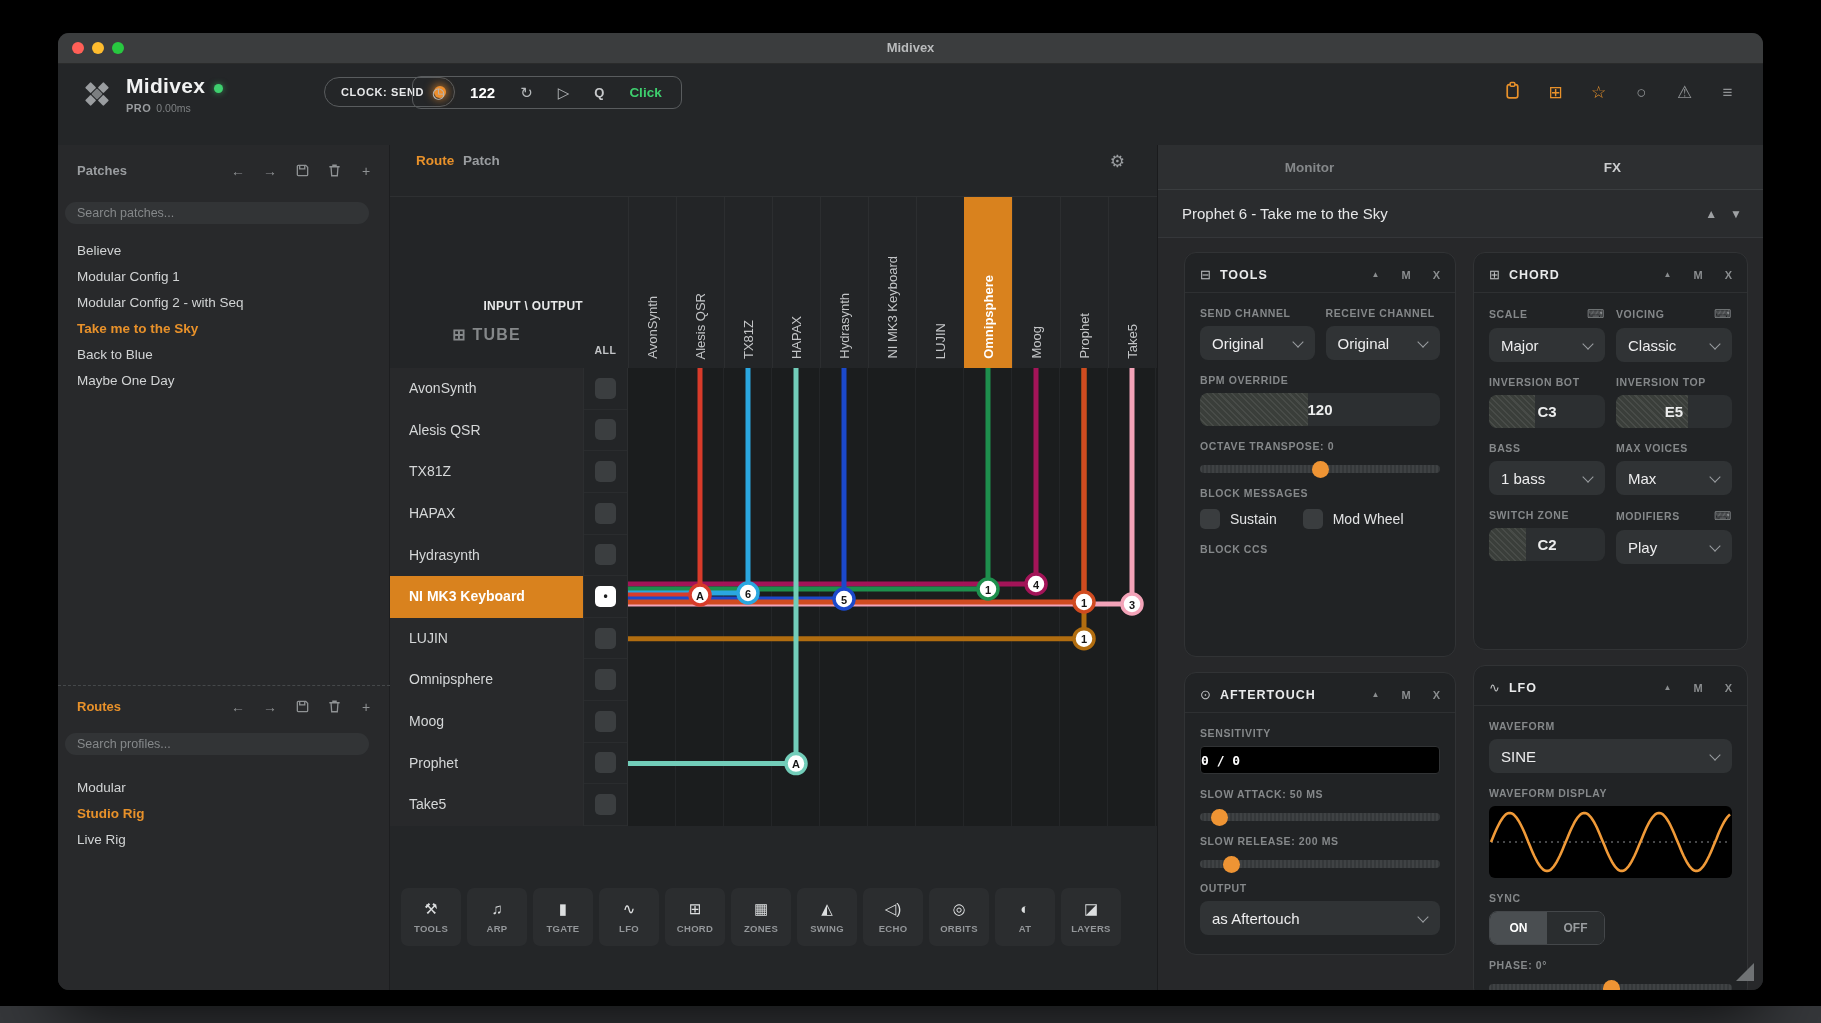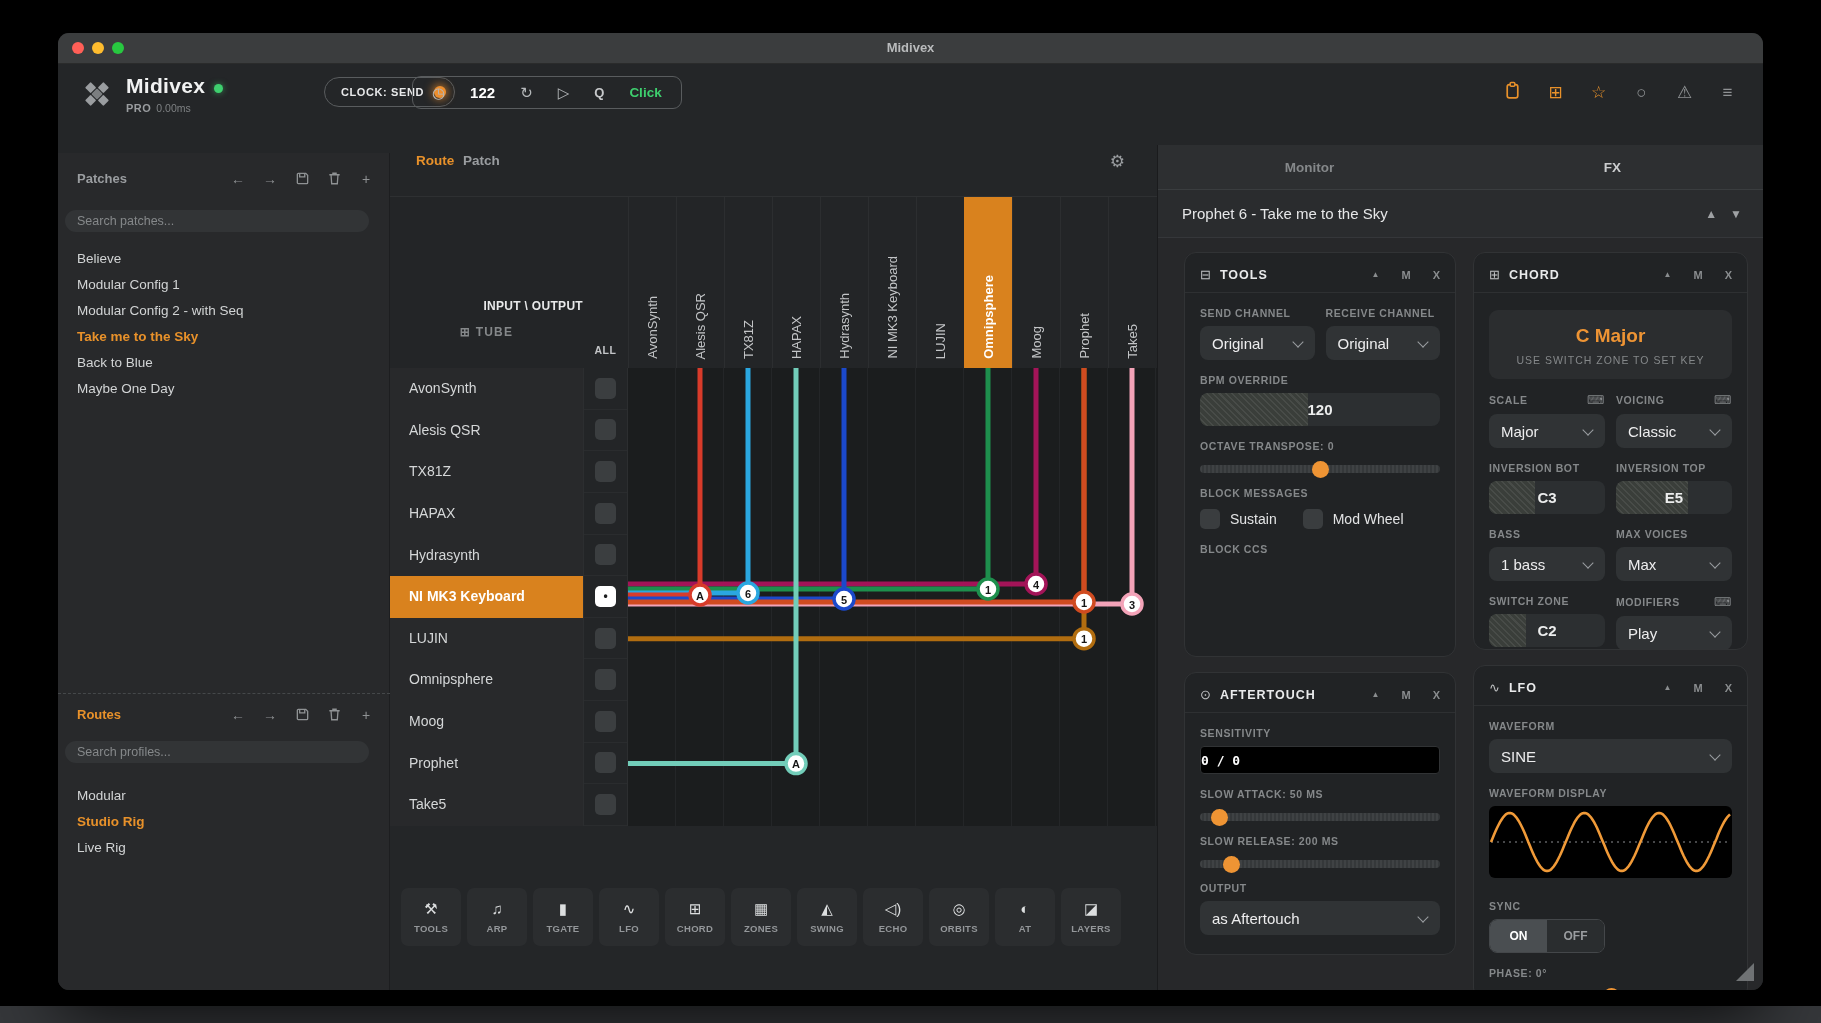--- a/index.html
+++ b/index.html
@@ -26,40 +26,40 @@
   .t-ico{color:#b5b8ba;font-size:15px}
   .t-tempo{color:#fff;font-weight:bold;font-size:15px}
   .t-q{color:#c6c8ca;font-weight:bold;font-size:13px}
   .t-click{color:#3ecf6e;font-weight:bold;font-size:13.5px}
   .hicons{position:absolute;right:26px;top:18px;display:flex;gap:24px;align-items:center}
   .hico{font-size:17px;width:19px;text-align:center;line-height:20px}
   .hico.orange{color:#e8912a}.hico.gray{color:#8f9294}
   
   .main{position:absolute;top:112px;left:0;width:1705px;height:845px}
   
-  .sidebar{position:absolute;left:0;top:8px;width:332px;height:845px;background:#28292b;border-right:1px solid #1d1e20;box-sizing:border-box}
+  .sidebar{position:absolute;left:0;top:0;width:332px;height:845px;background:#28292b;border-right:1px solid #1d1e20;box-sizing:border-box}
   .sechead{position:absolute;left:0;width:332px;height:26px}
   .sechead .st{position:absolute;left:19px;top:4px;font-size:13px;font-weight:bold;color:#9a9da0}
   .sechead .st.orange{color:#e8912a}
   .sicons{position:absolute;right:16px;top:4px;display:flex;gap:16px;align-items:center;color:#8f9294}
   .sico{font-size:14px;width:16px;height:16px;text-align:center;line-height:16px}
   .search{position:absolute;left:7px;width:304px;height:22px;background:#323436;border-radius:11px;border:none;outline:none;color:#c8cacc;font-size:12.5px;padding:0 12px;box-sizing:border-box;font-family:"Liberation Sans",sans-serif}
   .search::placeholder{color:#85888a}
   .slist{position:absolute;left:0;width:332px}
   .side-item{height:26px;line-height:26px;padding-left:19px;font-size:13.5px;color:#d2d4d5;cursor:default}
   .side-item.active{color:#e8912a;font-weight:bold}
   .sdivider{position:absolute;left:0;top:540px;width:332px;border-top:1px dashed #45484a}
   
   .center{position:absolute;left:332px;top:0;width:767px;height:845px;background:#242628}
   .ctab{position:absolute;top:8px;font-size:13.5px;font-weight:bold;color:#9a9da0}
   .ctab.active{color:#e8912a}
   .gear{position:absolute;right:32px;top:6px;color:#9a9da0;font-size:17px}
   .mxheader{position:absolute;left:0;top:51px;width:767px;height:172px;background:#232527;border-top:1px solid #2e3032;box-sizing:border-box}
   .corner .l1{position:absolute;left:0;width:193px;text-align:right;top:102px;font-size:12px;font-weight:bold;color:#e8e9ea;letter-spacing:.3px}
-  .corner .l2{position:absolute;left:0;width:193px;text-align:center;top:128px;font-size:12px;font-weight:bold;color:#85888a;letter-spacing:1.2px}
+  .corner .l2{position:absolute;left:0;width:193px;text-align:center;top:128px;font-size:16px;font-weight:bold;color:#85888a;letter-spacing:1.2px}
   .allhead span{position:absolute;left:193px;bottom:12px;width:45px;text-align:center;font-size:10.5px;font-weight:bold;color:#c3c5c7;letter-spacing:.5px}
   #mx-cols{position:absolute;left:238px;top:0;height:172px;display:flex}
   .colcell{width:48px;height:172px;border-left:1px solid #2c2e30;box-sizing:border-box;display:flex;justify-content:center;align-items:flex-end;padding-bottom:10px}
   .colcell .vtext{writing-mode:vertical-rl;transform:rotate(180deg);font-size:13px;color:#c3c5c7;white-space:nowrap;max-height:158px}
   .colcell.hl{background:#d9821e;border-left-color:#d9821e}
   .colcell.hl .vtext{color:#fff;font-weight:bold}
   .mxbody{position:absolute;left:0;top:223px;width:767px;height:458px}
   #mx-rowlabels{position:absolute;left:0;top:0;width:193px;height:458px;background:#28292b}
   .rowcell{height:41.64px;line-height:41.64px;padding-left:19px;font-size:14px;color:#d5d7d8;box-sizing:border-box;white-space:nowrap}
   .rowcell.hlrow{background:#d9821e;color:#fff;font-weight:bold}
@@ -528,24 +528,20 @@
       <div class="panelcol2">
 
         <div class="panel h-chord">
           <div class="phead">
             <span class="pico">⊞</span>
             <span class="ptitle">CHORD</span>
             <span class="pctl tri">▲</span>
             <span class="pctl">M</span>
             <span class="pctl">X</span>
           </div>
-          <div class="keybox">
-            <div class="keyname">C Major</div>
-            <div class="keyhint">USE SWITCH ZONE TO SET KEY</div>
-          </div>
           <div class="row2">
             <div>
               <div class="lbl">
                   <span>SCALE</span>
                   <span class="kico">⌨</span>
                 </div>
               <div class="sel">
                   <span>Major</span>
                   <span class="chev"></span>
                 </div>
@@ -627,21 +623,21 @@
               <span>SINE</span>
               <span class="chev"></span>
             </div>
           <div class="lbl">WAVEFORM DISPLAY</div>
           <div class="wavebox">
             <svg width="243" height="72" viewBox="0 0 243 72">
               <line x1="2" y1="36" x2="241" y2="36" stroke="#5d5f61" stroke-width="1.5" stroke-dasharray="2 4"></line>
               <polyline id="wave-poly" fill="none" stroke="#f09a38" stroke-width="2.6" points="2.0,36.0 3.5,32.4 5.0,28.8 6.5,25.3 8.0,22.0 9.5,19.0 11.0,16.1 12.5,13.7 14.0,11.5 15.4,9.8 16.9,8.4 18.4,7.5 19.9,7.1 21.4,7.1 22.9,7.5 24.4,8.4 25.9,9.8 27.4,11.5 28.9,13.7 30.4,16.1 31.9,19.0 33.4,22.0 34.9,25.3 36.4,28.8 37.9,32.4 39.3,36.0 40.8,39.6 42.3,43.2 43.8,46.7 45.3,50.0 46.8,53.0 48.3,55.9 49.8,58.3 51.3,60.5 52.8,62.2 54.3,63.6 55.8,64.5 57.3,64.9 58.8,64.9 60.3,64.5 61.8,63.6 63.2,62.2 64.7,60.5 66.2,58.3 67.7,55.9 69.2,53.0 70.7,50.0 72.2,46.7 73.7,43.2 75.2,39.6 76.7,36.0 78.2,32.4 79.7,28.8 81.2,25.3 82.7,22.0 84.2,19.0 85.6,16.1 87.1,13.7 88.6,11.5 90.1,9.8 91.6,8.4 93.1,7.5 94.6,7.1 96.1,7.1 97.6,7.5 99.1,8.4 100.6,9.8 102.1,11.5 103.6,13.7 105.1,16.1 106.6,19.0 108.1,22.0 109.5,25.3 111.0,28.8 112.5,32.4 114.0,36.0 115.5,39.6 117.0,43.2 118.5,46.7 120.0,50.0 121.5,53.0 123.0,55.9 124.5,58.3 126.0,60.5 127.5,62.2 129.0,63.6 130.5,64.5 132.0,64.9 133.5,64.9 134.9,64.5 136.4,63.6 137.9,62.2 139.4,60.5 140.9,58.3 142.4,55.9 143.9,53.0 145.4,50.0 146.9,46.7 148.4,43.2 149.9,39.6 151.4,36.0 152.9,32.4 154.4,28.8 155.9,25.3 157.3,22.0 158.8,19.0 160.3,16.1 161.8,13.7 163.3,11.5 164.8,9.8 166.3,8.4 167.8,7.5 169.3,7.1 170.8,7.1 172.3,7.5 173.8,8.4 175.3,9.8 176.8,11.5 178.3,13.7 179.8,16.1 181.3,19.0 182.7,22.0 184.2,25.3 185.7,28.8 187.2,32.4 188.7,36.0 190.2,39.6 191.7,43.2 193.2,46.7 194.7,50.0 196.2,53.0 197.7,55.9 199.2,58.3 200.7,60.5 202.2,62.2 203.7,63.6 205.2,64.5 206.6,64.9 208.1,64.9 209.6,64.5 211.1,63.6 212.6,62.2 214.1,60.5 215.6,58.3 217.1,55.9 218.6,53.0 220.1,50.0 221.6,46.7 223.1,43.2 224.6,39.6 226.1,36.0 227.6,32.4 229.0,28.8 230.5,25.3 232.0,22.0 233.5,19.0 235.0,16.1 236.5,13.7 238.0,11.5 239.5,9.8 241.0,8.4"></polyline>
             </svg>
           </div>
-          <div class="row2" style="margin-top:8px">
+          <div class="row2" style="margin-top:0">
             <div>
               <div class="lbl">SYNC</div>
               <div class="toggle">
                 <span class="tg on">ON</span>
                 <span class="tg off">OFF</span>
               </div>
             </div>
           </div>
           <div class="lbl">PHASE: 0°</div>
           <div class="slider">

